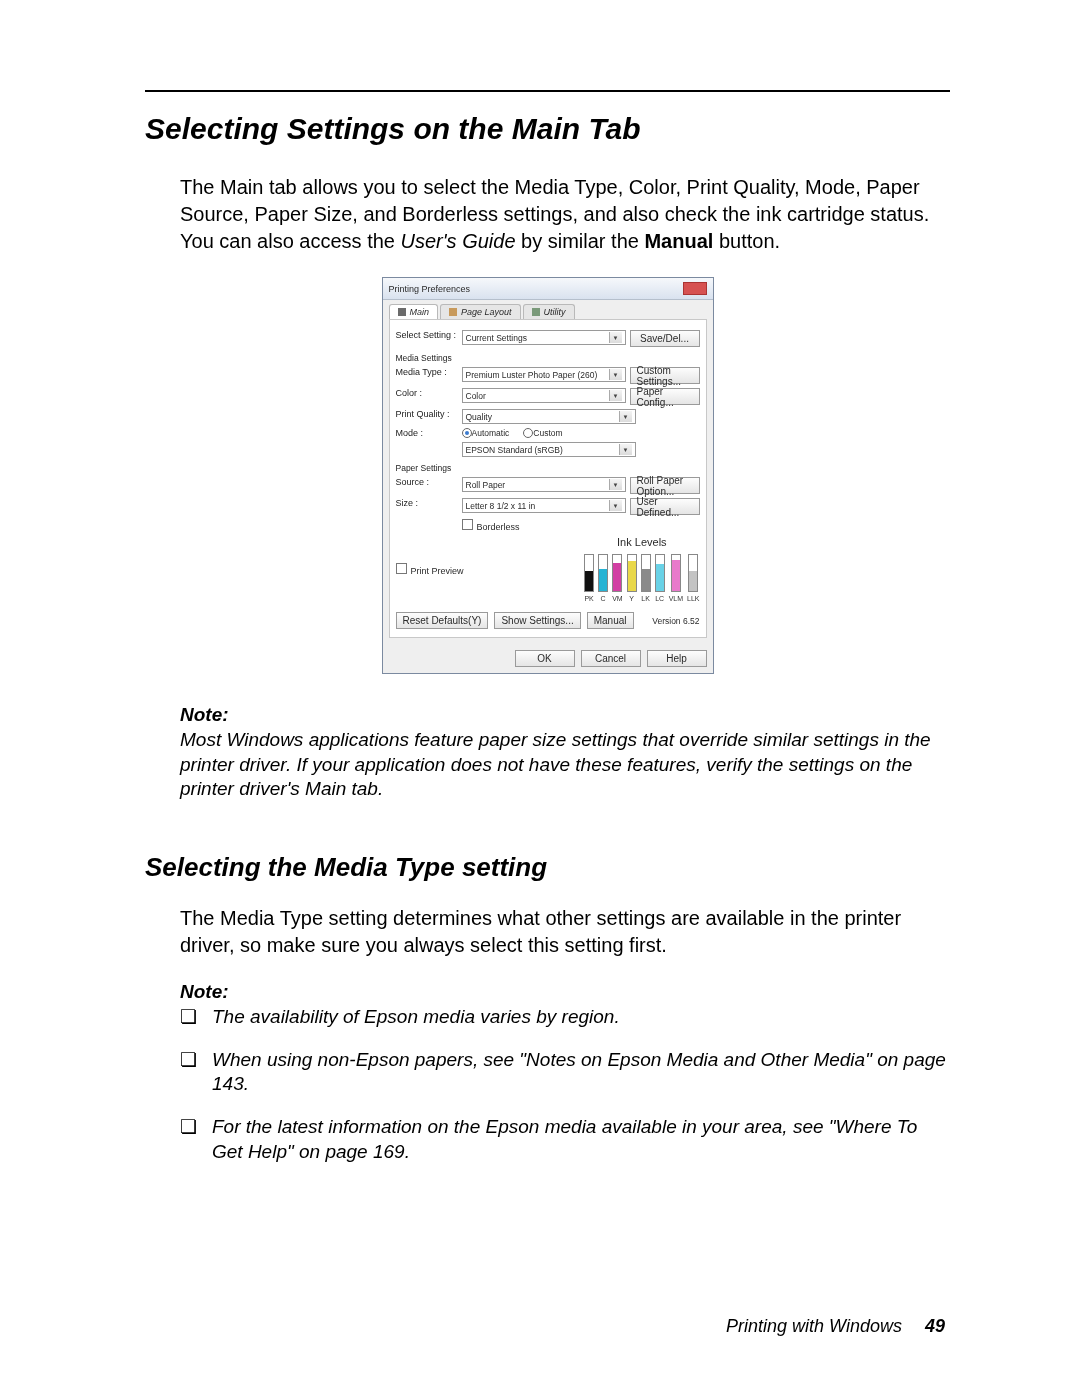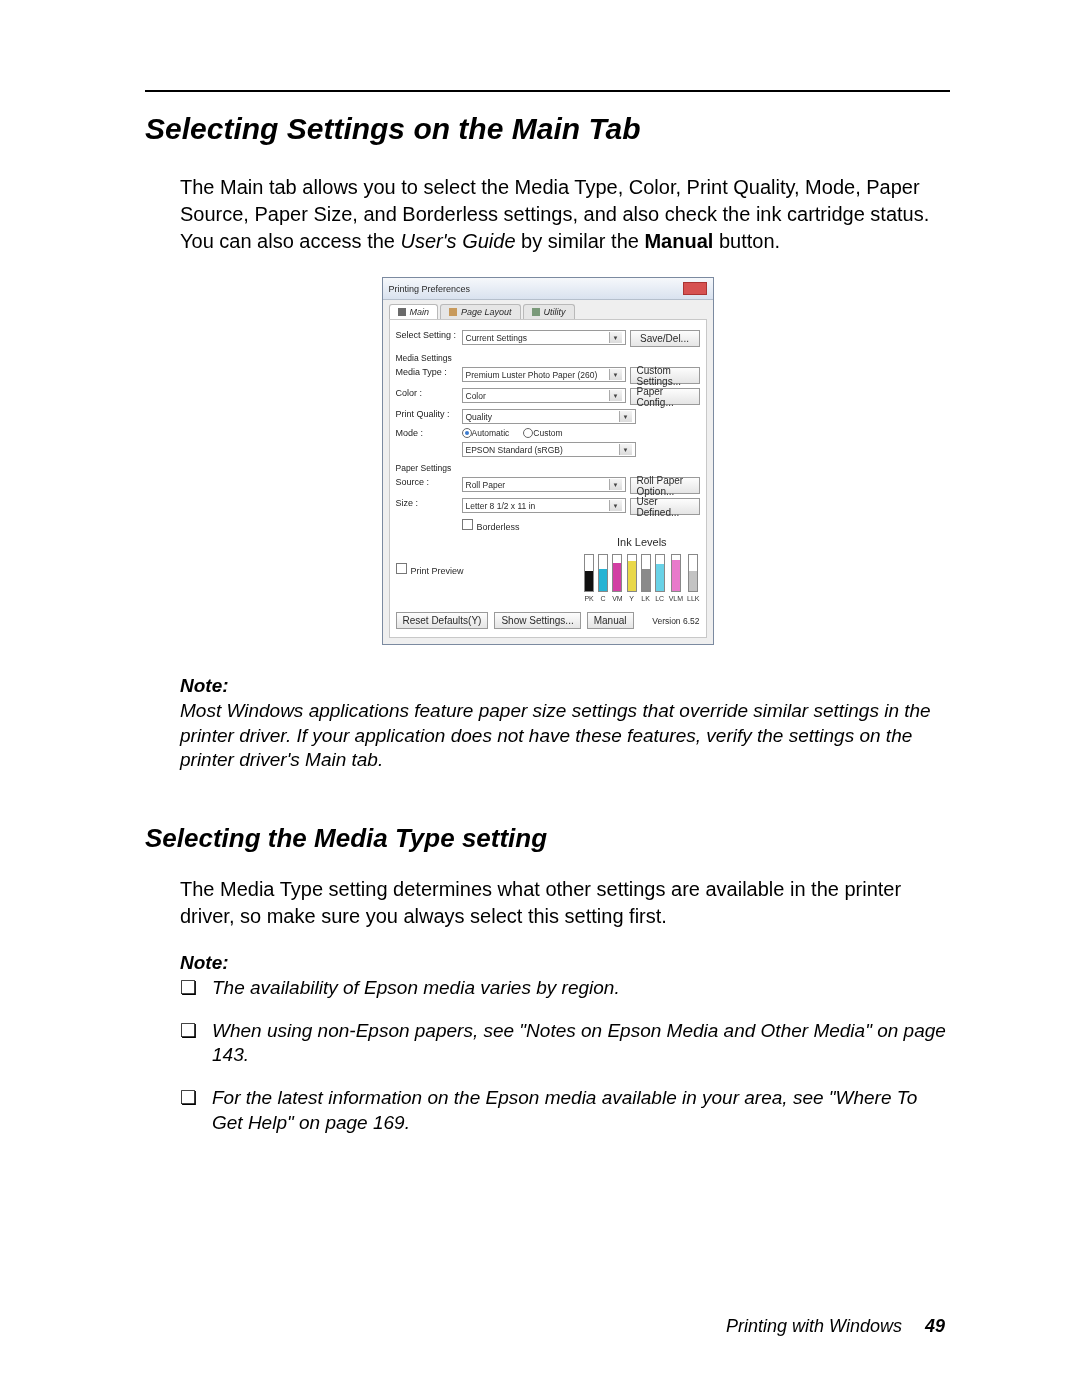--- a/index.html
+++ b/index.html
@@ -352,20 +352,25 @@
           </div>
         </div>
 
         <div class="bottom-row">
           <div class="btn">Reset Defaults(Y)</div>
           <div class="btn">Show Settings...</div>
           <div class="btn">Manual</div>
           <span class="version">Version 6.52</span>
         </div>
       </div>
+      <div class="dlg-btns">
+        <div class="btn" style="width:46px">OK</div>
+        <div class="btn" style="width:46px">Cancel</div>
+        <div class="btn" style="width:46px">Help</div>
+      </div>
     </div>
   </div>
 
   <div class="note-block">
     <p class="note-label">Note:</p>
     <p class="note-body">Most Windows applications feature paper size settings that override similar settings in the printer driver. If your application does not have these features, verify the settings on the printer driver's Main tab.</p>
   </div>
 
   <h2 class="subsection">Selecting the Media Type setting</h2>
 

